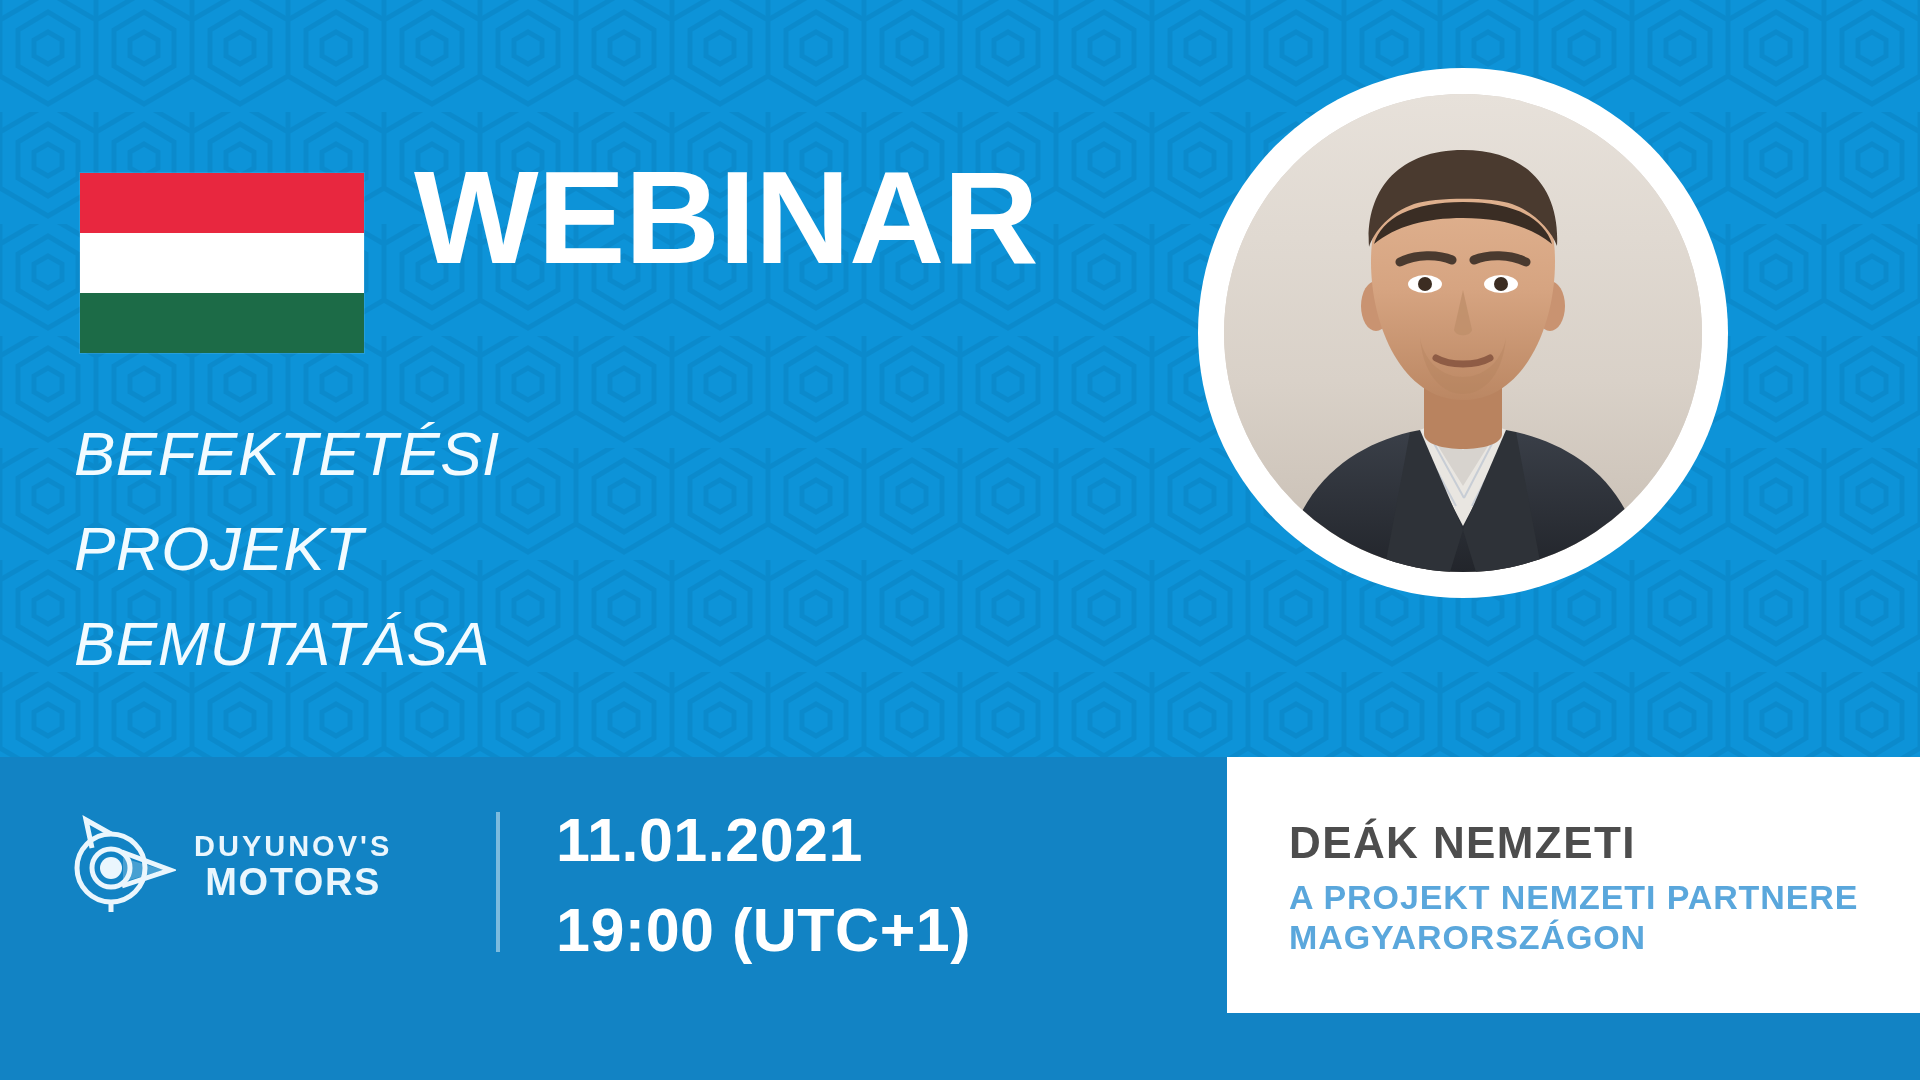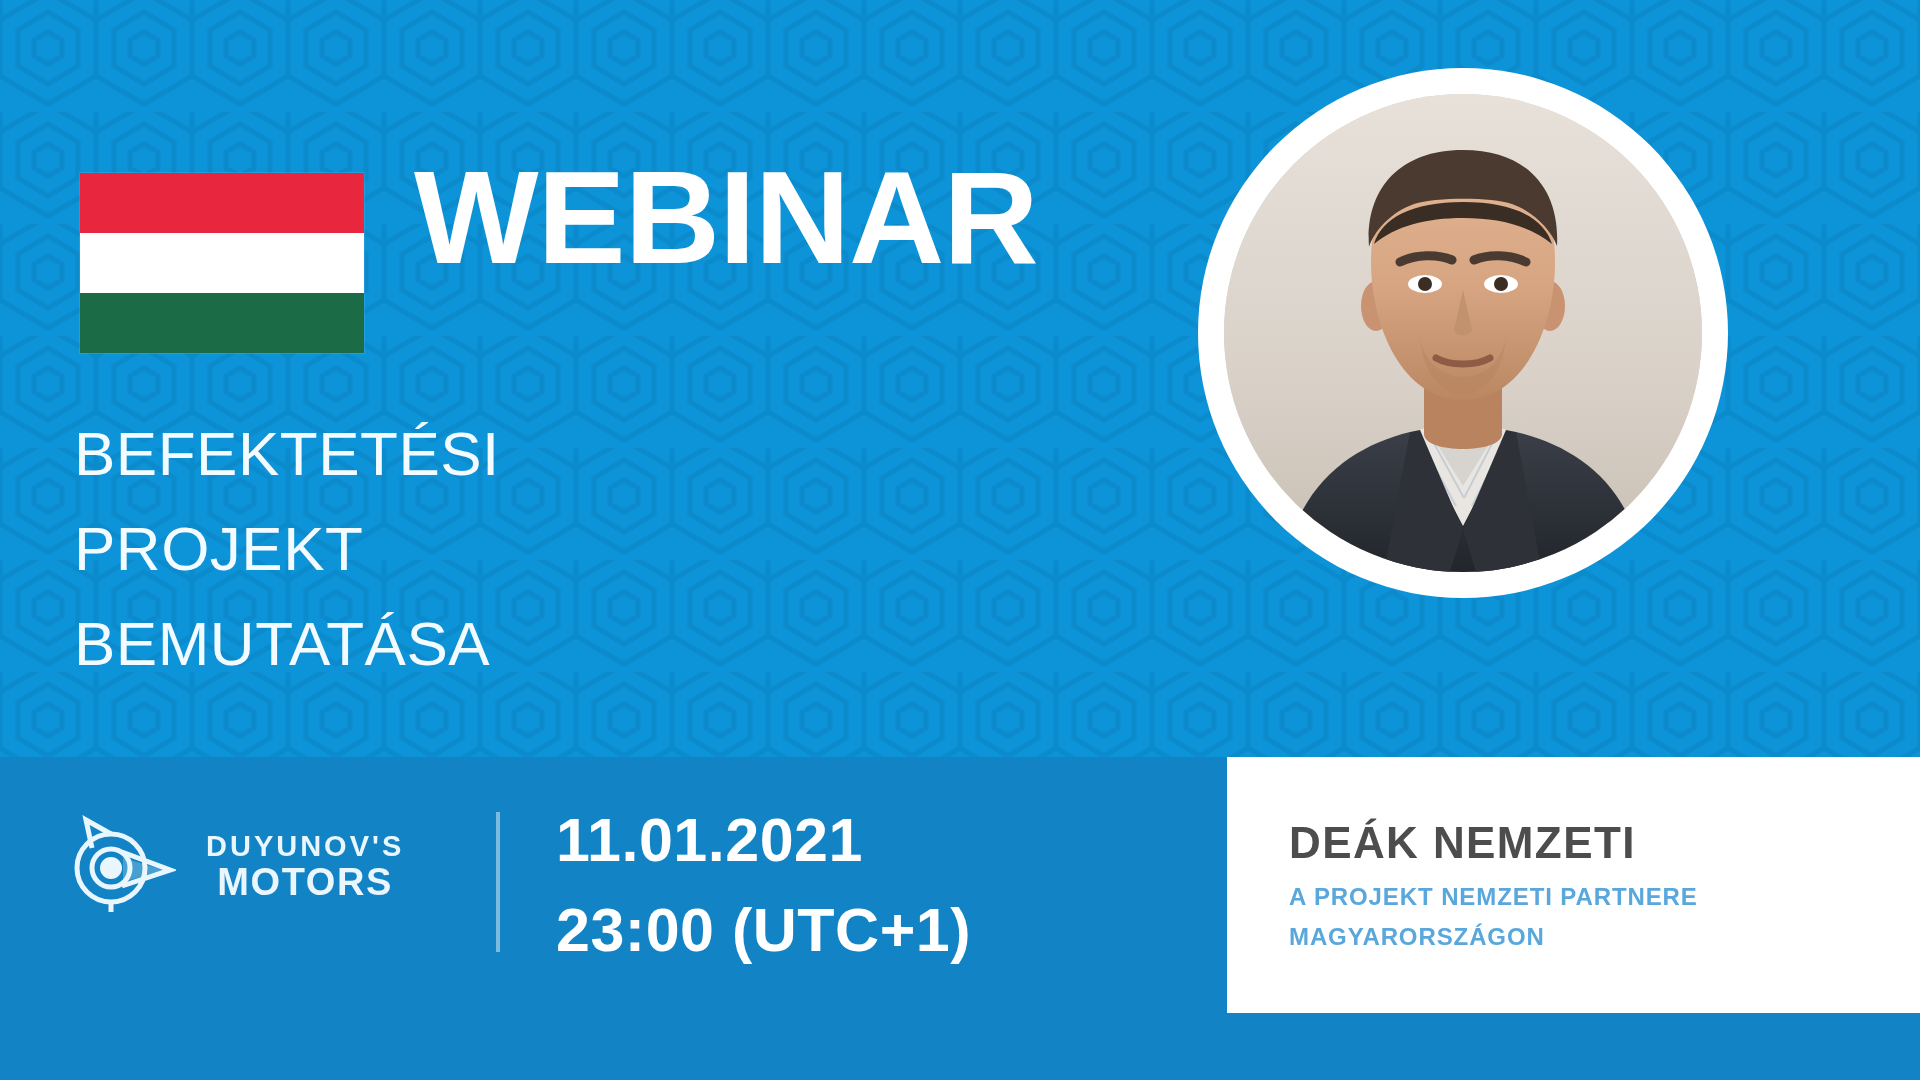--- a/index.html
+++ b/index.html
@@ -74,21 +74,21 @@
     position: absolute;
     left: 74px;
     top: 406px;
     color: #f2fbff;
     font-size: 62px;
     line-height: 95px;
     font-weight: 300;
     letter-spacing: 0.5px;
     text-transform: none;
   }
-  .subtitle div { white-space: nowrap; }
+  .subtitle div { white-space: nowrap; font-style: italic; }
 
   
   .portrait-wrap {
     position: absolute;
     left: 1198px;
     top: 68px;
     width: 530px;
     height: 530px;
     border-radius: 50%;
     background: #ffffff;
@@ -121,21 +121,21 @@
     background: #1283c4;
   }
 
   
   .logo-block {
     position: absolute;
     left: 66px;
     top: 812px;
     display: flex;
     align-items: center;
-    gap: 30px;
+    gap: 18px;
   }
   .logo-mark { width: 110px; height: 104px; flex: 0 0 auto; }
   .logo-words {
     color: #eaf6fd;
     font-weight: 700;
     font-size: 35px;
     line-height: 36px;
     letter-spacing: 1.5px;
   }
   .logo-words .l1 { font-size: 29px; letter-spacing: 3.0px; }
@@ -182,21 +182,21 @@
     line-height: 48px;
     font-weight: 700;
     letter-spacing: 1.4px;
     white-space: nowrap;
   }
   .speaker-role {
     position: absolute;
     left: 1289px;
     top: 877px;
     color: #5aa7dc;
-    font-size: 24px;
+    font-size: 34px;
     line-height: 40px;
     font-weight: 700;
     letter-spacing: 0.9px;
   }
   .speaker-role div { white-space: nowrap; }
 
   
   .bottom-strip {
     position: absolute;
     left: 0;
@@ -325,21 +325,21 @@
     <div class="logo-words">
       <div class="l1">DUYUNOV'S</div>
       <div class="l2">MOTORS</div>
     </div>
   </div>
 
   <div class="divider"></div>
 
   <div class="datetime">
     <div>11.01.2021</div>
-    <div>23:00 (UTC+1)</div>
+    <div>19:00 (UTC+1)</div>
   </div>
 
   <div class="speaker-panel"></div>
   <div class="speaker-name">DEÁK NEMZETI</div>
   <div class="speaker-role">
     <div>A PROJEKT NEMZETI PARTNERE</div>
     <div>MAGYARORSZÁGON</div>
   </div>
 
   <div class="bottom-strip"></div>

